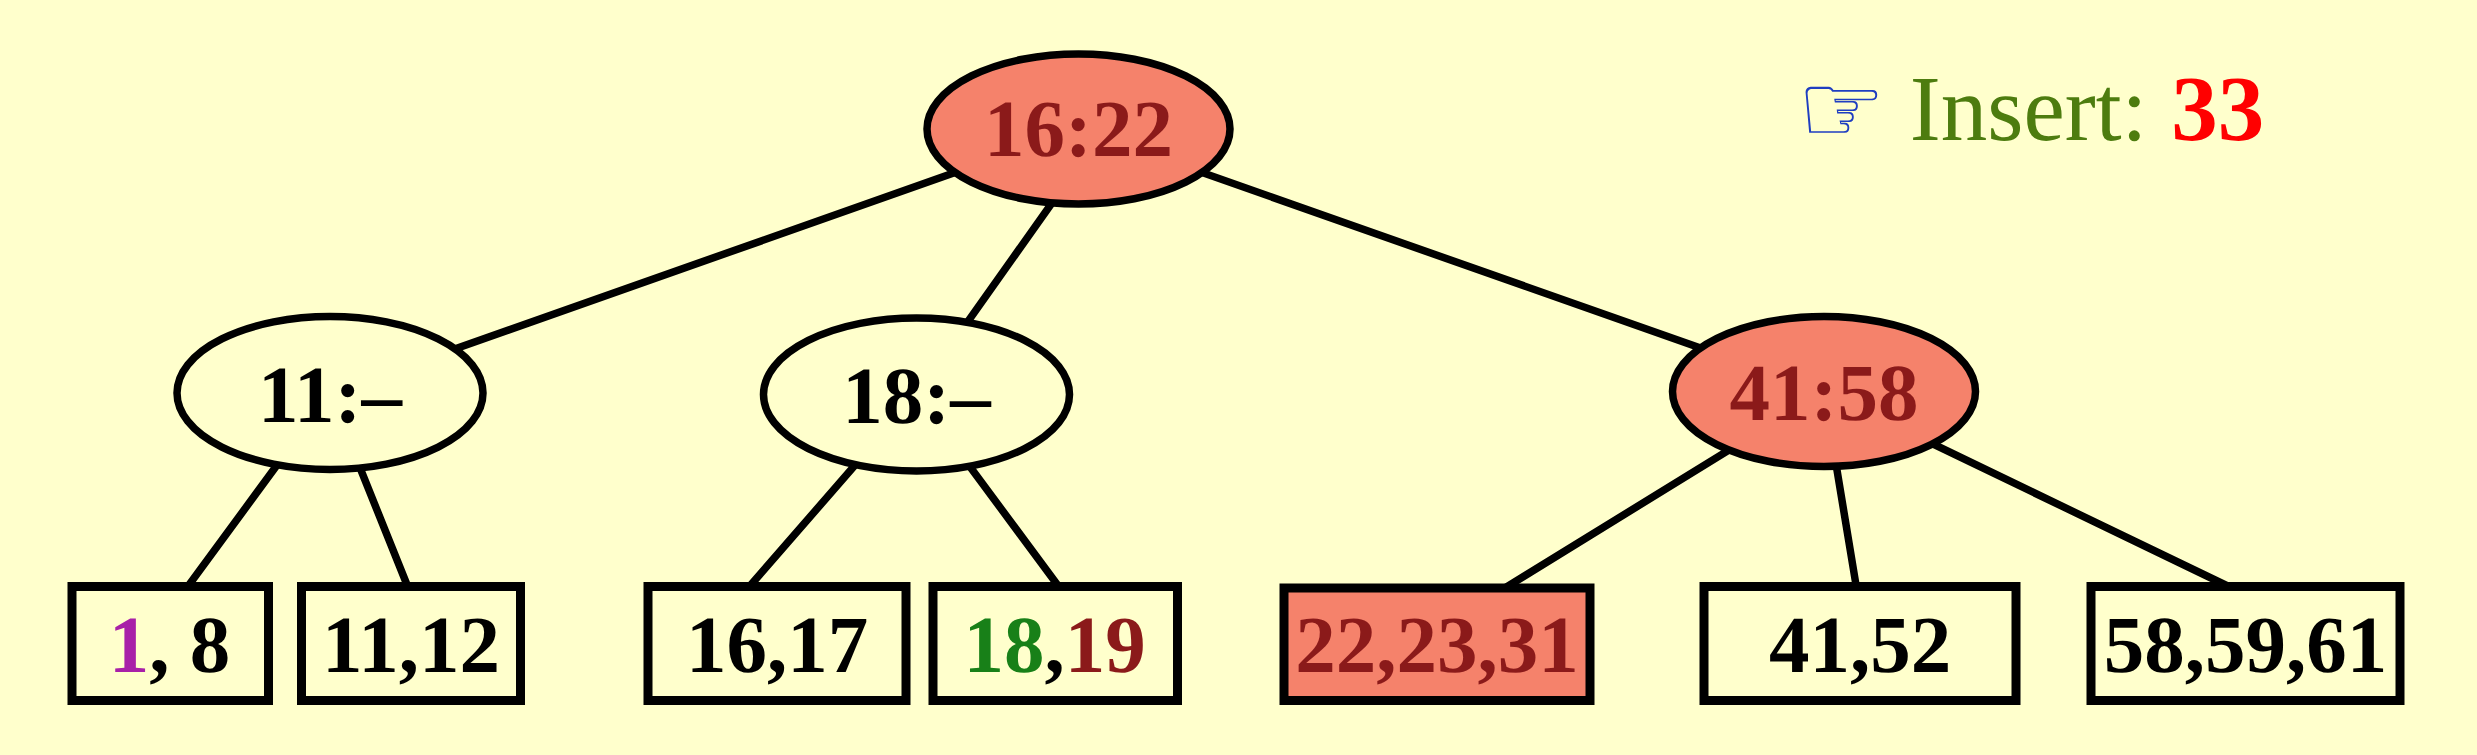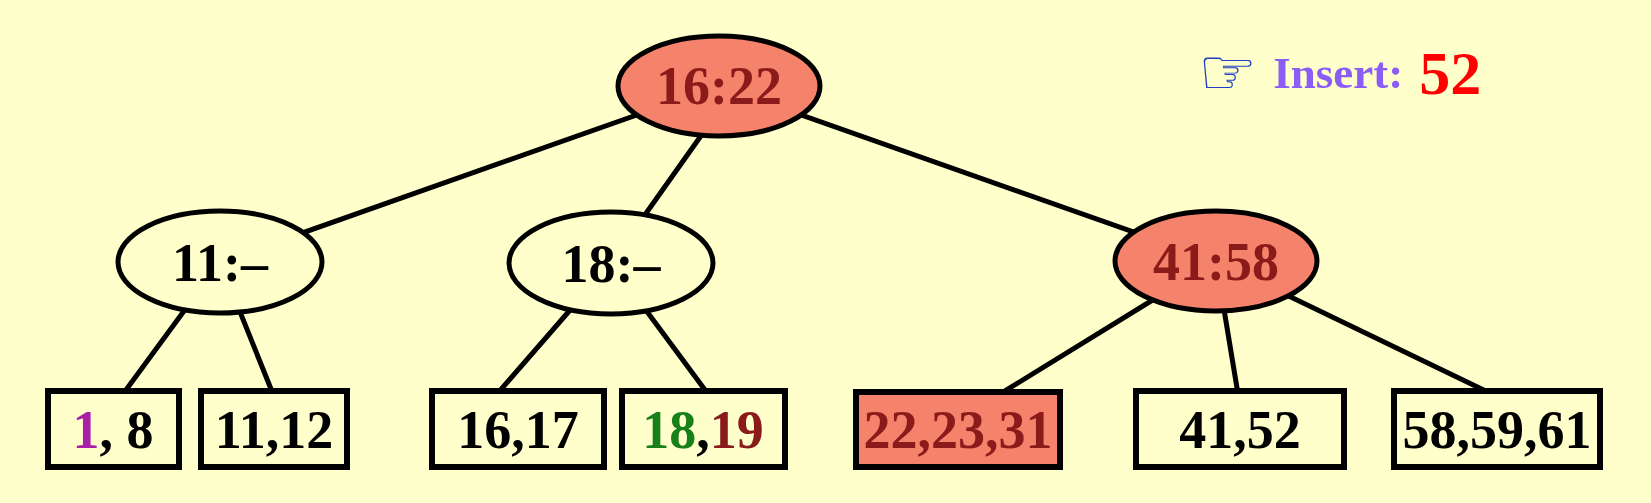--- a/index.html
+++ b/index.html
@@ -48,24 +48,24 @@
     white-space: nowrap;
   }
   .annotation .pointer-hand {
     font-family: "DejaVu Sans", sans-serif;
     font-size: 66px;
     line-height: 1;
     color: #1F3EC1;
   }
   .annotation .insert-label {
     font-family: "Liberation Serif", serif;
-    font-weight: bold;
-    font-size: 45px;
+    font-weight: normal;
+    font-size: 62px;
     line-height: 1;
-    color: #8b5cf6;
+    color: #4d7c0f;
   }
   .annotation .insert-value {
     font-family: "Liberation Serif", serif;
     font-weight: bold;
     font-size: 62px;
     line-height: 1;
     color: #FF0000;
   }
 </style>
 </head>
@@ -152,14 +152,14 @@
     <rect x="1394" y="391" width="206" height="76" fill="#FFFFCC"></rect>
     <text x="1497" y="448">
       <tspan fill="#000000">58,59,61</tspan>
     </text>
   </g>
 </svg>
 
 <div class="annotation">
   <span class="pointer-hand">☞</span>
   <span class="insert-label">Insert:</span>
-  <span class="insert-value">52</span>
+  <span class="insert-value">33</span>
 </div>
 
 </body></html>

